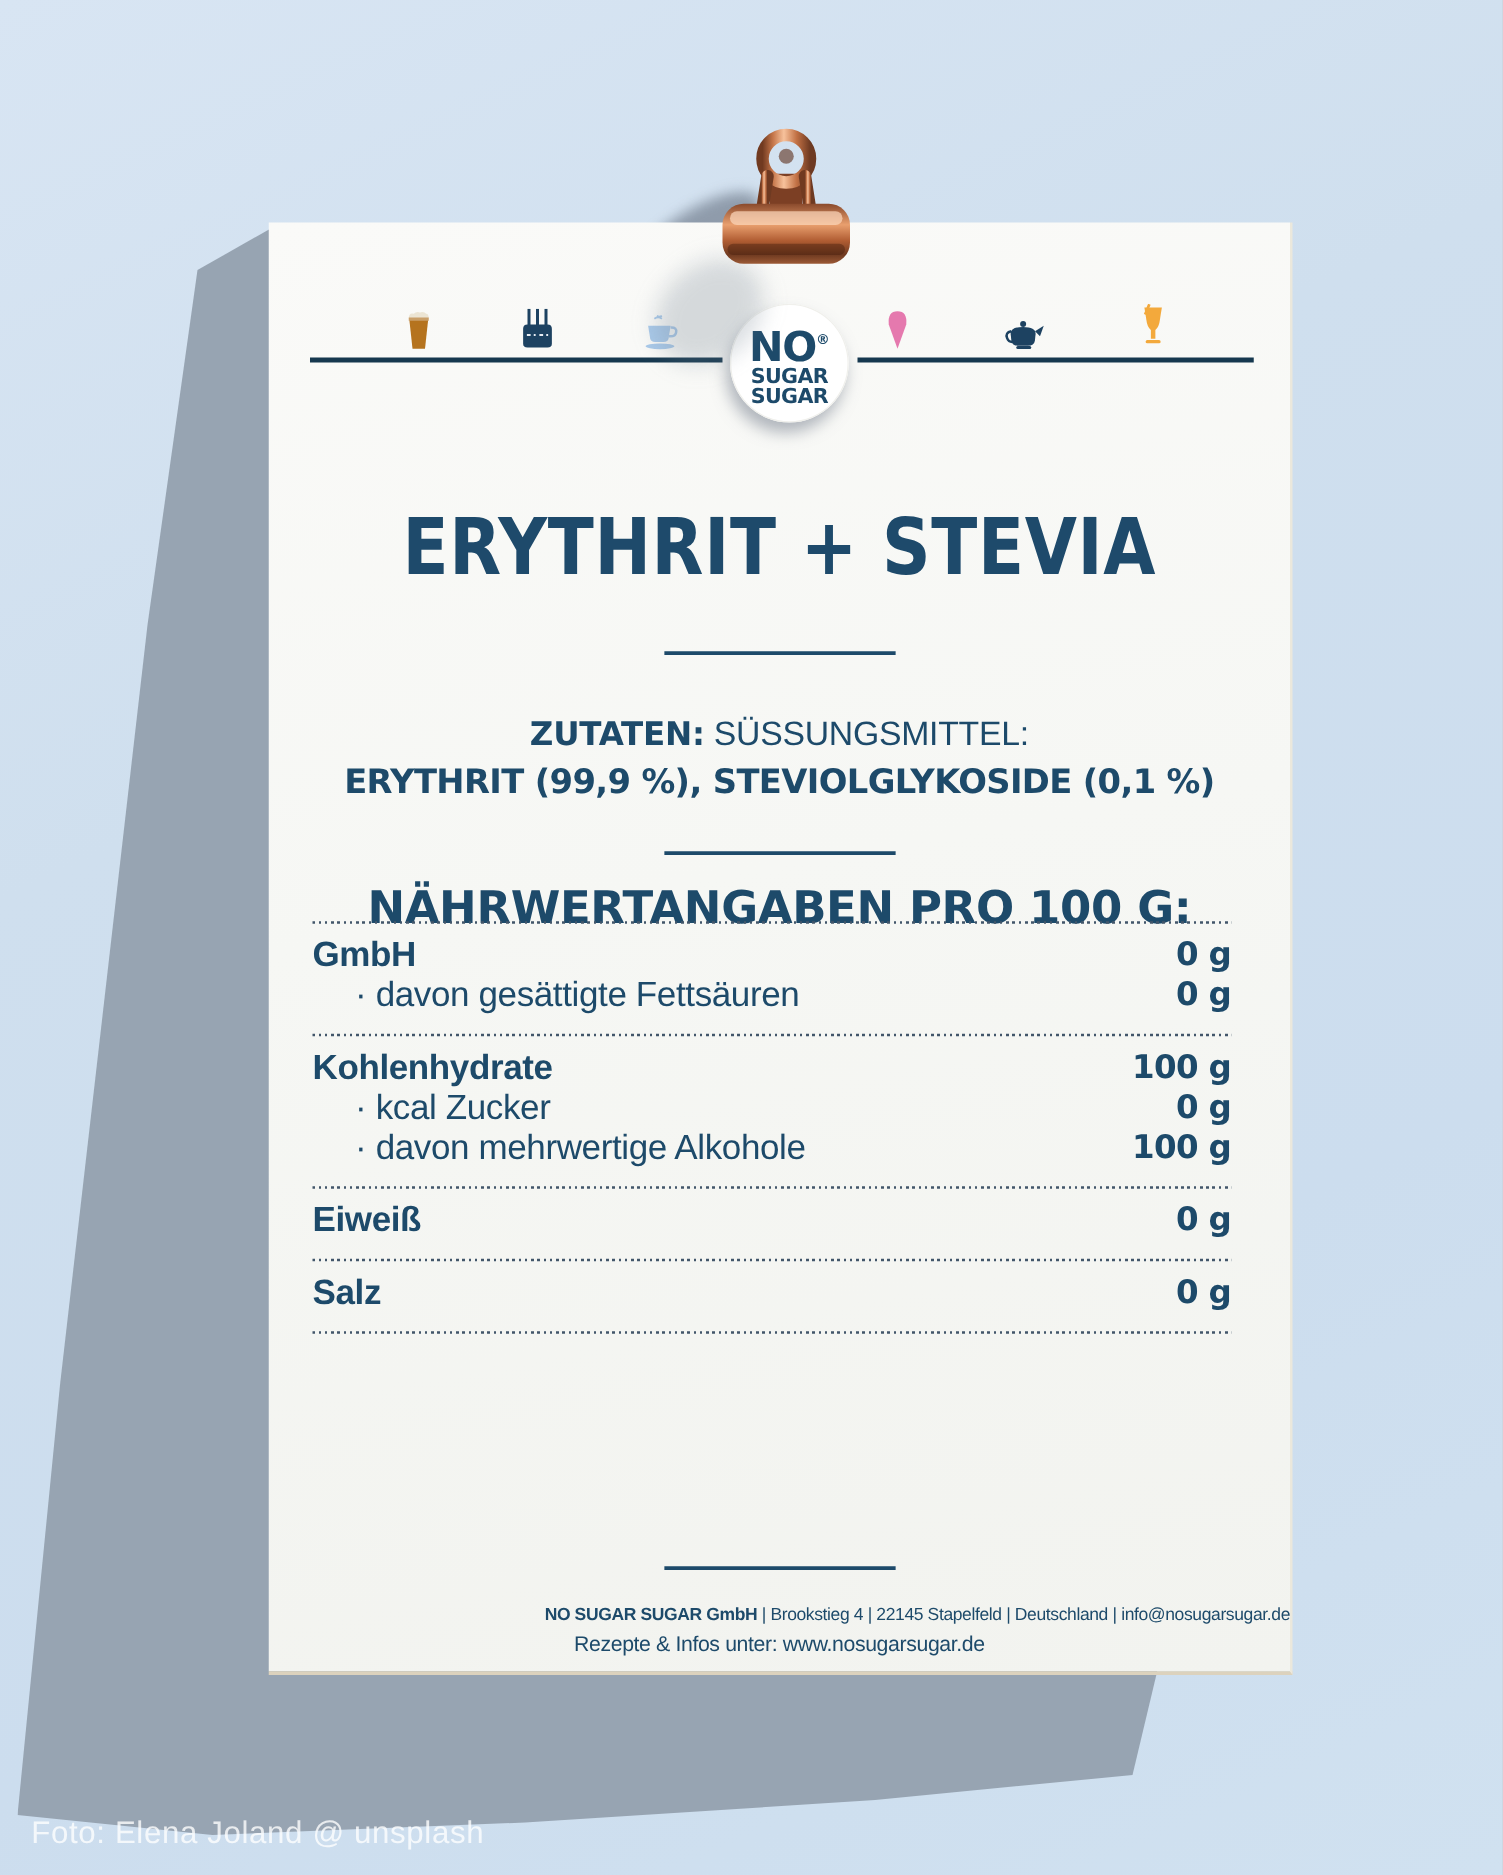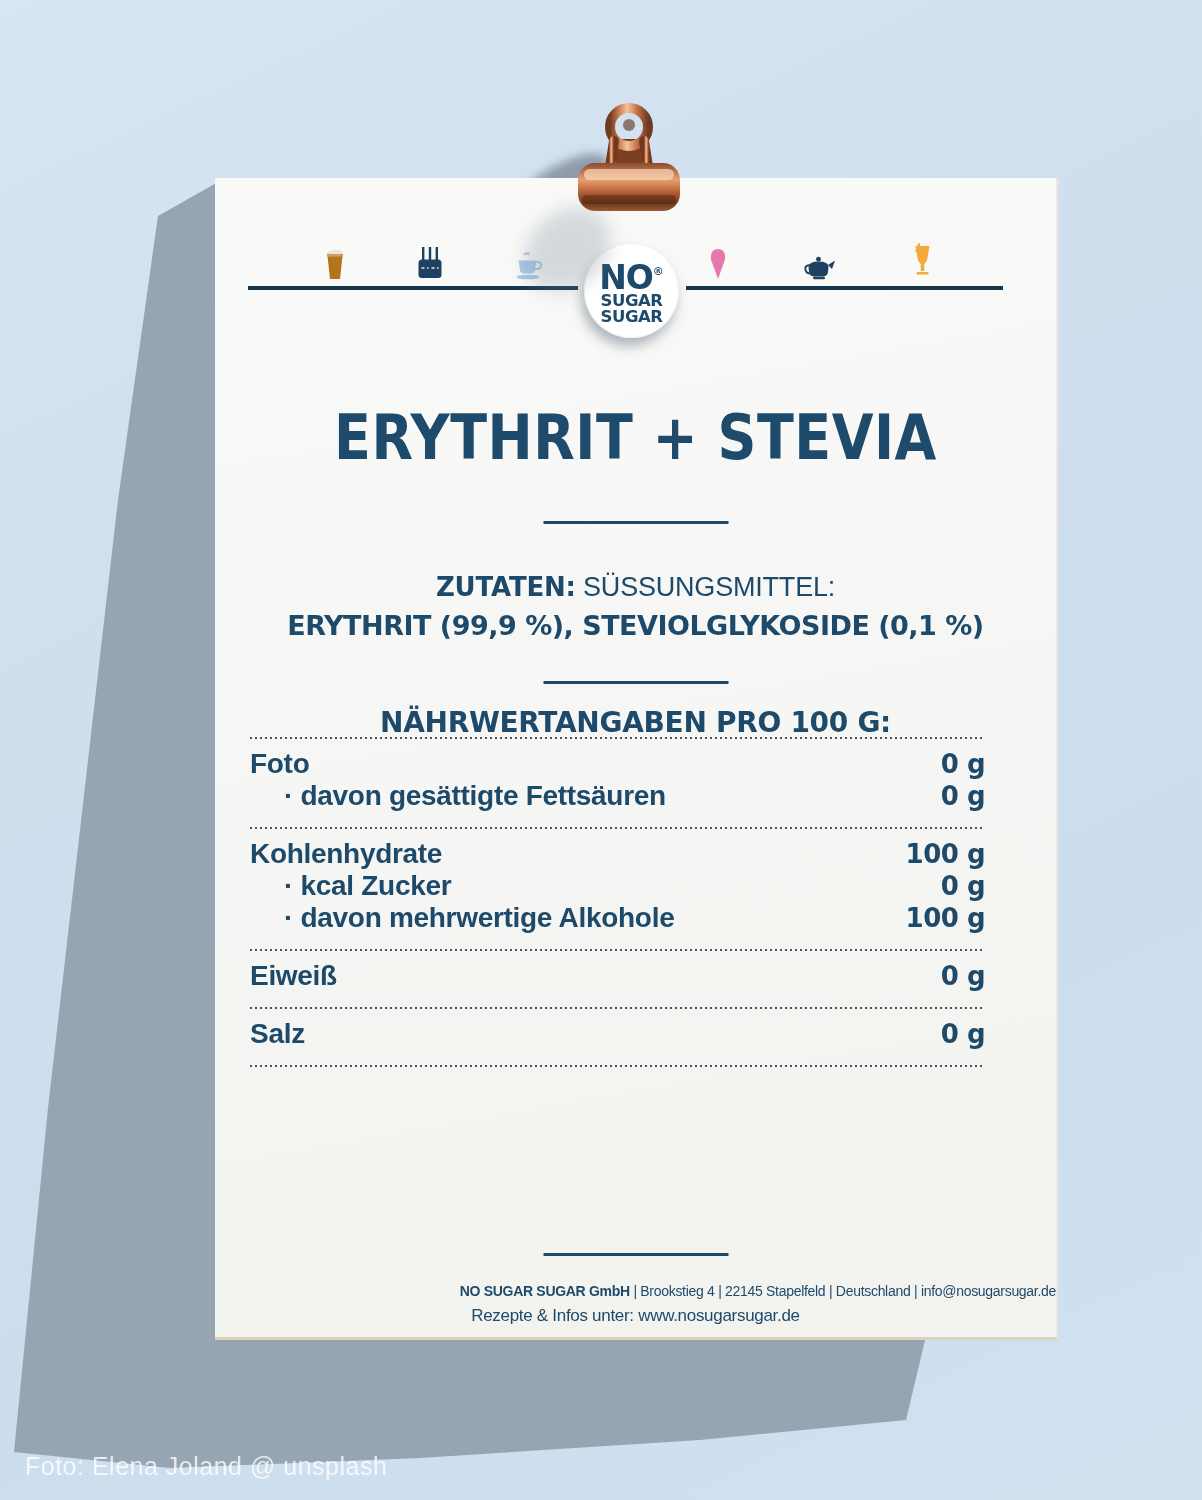--- a/index.html
+++ b/index.html
@@ -14,21 +14,21 @@
     clip-path:polygon(218px 182px,158px 216px,118px 500px,48px 1108px,14px 1452px,
       170px 1468px,420px 1458px,700px 1440px,906px 1420px,926px 1336px);}
   .clip-shadow-bg{position:absolute;left:498px;top:168px;width:118px;height:44px;
     background:rgba(88,99,114,.55);border-radius:50%;
     transform:rotate(-32deg);filter:blur(5px);}
   .clip-shadow-paper{position:absolute;left:520px;top:212px;width:95px;height:75px;
     background:rgba(120,132,148,.28);border-radius:50%;
     transform:rotate(-42deg);filter:blur(9px);z-index:3;}
   .paper{position:absolute;left:215px;top:178px;width:817px;height:1159px;z-index:2;
     background:linear-gradient(170deg,#fafaf8 0%,#f6f7f4 45%,#f2f3ef 100%);
-    border-bottom:3px solid #dcd2bd;border-right:2px solid #ebe8dc;padding-left:24px;}
+    border-bottom:3px solid #dcd2bd;border-right:2px solid #ebe8dc;}
   .clip-svg{position:absolute;left:554px;top:99px;z-index:4;}
 
   
   .icon-row{position:absolute;left:0;top:60px;width:100%;height:42px;}
   .hicon{position:absolute;bottom:0;transform:translateX(-50%);line-height:0;}
   .hline{position:absolute;top:108px;height:4px;background:#16384f;}
   .hline.left{left:33px;width:330px;}
   .hline.right{left:471px;width:317px;}
   .logo-circle{position:absolute;left:369px;top:65px;width:95px;height:95px;
     background:#fff;border-radius:50%;z-index:5;
@@ -46,31 +46,31 @@
     width:185px;height:3px;background:var(--accent);}
   .div1{top:343px;} .div2{top:503px;} .div3{top:1075px;}
 
   .zutaten{position:absolute;left:0;top:394px;width:100%;text-align:center;
     font-size:27px;color:var(--accent);letter-spacing:-.2px;}
   .zutaten .b{font-weight:700;font-family:"DejaVu Sans",sans-serif;font-size:26px;}
   .ingredients{position:absolute;left:0;top:432px;width:100%;text-align:center;
     font-family:"DejaVu Sans",sans-serif;font-size:27px;font-weight:700;
     color:var(--accent);letter-spacing:-.5px;}
   .nheading{position:absolute;left:0;top:528px;width:100%;text-align:center;
-    font-family:"DejaVu Sans",sans-serif;font-size:28px;font-weight:700;
+    font-family:"DejaVu Sans",sans-serif;font-size:36px;font-weight:700;
     color:var(--accent);letter-spacing:-.3px;}
 
   .ntable{position:absolute;left:35px;top:559px;width:735px;color:var(--accent);}
   .ngroup{padding:9px 0 15px 0;}
   .dotline{height:2px;width:100%;
     background-image:repeating-linear-gradient(to right,#42566a 0 2px,transparent 2px 5px);}
   .nrow{height:32px;display:flex;align-items:center;justify-content:space-between;
     font-size:28px;}
   .nlabel{font-weight:700;letter-spacing:-.3px;}
-  .nlabel.indent{padding-left:34px;font-weight:700;}
+  .nlabel.indent{padding-left:34px;font-weight:400;}
   .nvalue{font-weight:700;font-family:"DejaVu Sans",sans-serif;font-size:26px;
     letter-spacing:-.5px;}
 
   .footer1{position:absolute;left:0;top:1100px;width:100%;text-align:right;
     font-size:14px;line-height:26px;color:var(--accent);letter-spacing:-.3px;}
   .footer1 .b{font-weight:700;}
   .footer2{position:absolute;left:0;top:1126px;width:100%;text-align:center;
     font-size:17px;line-height:23px;color:var(--accent);letter-spacing:-.3px;}
   .photo-credit{position:absolute;left:25px;top:1452px;z-index:2;
     font-size:25px;color:rgba(255,255,255,.78);letter-spacing:.5px;}
@@ -136,21 +136,21 @@
     <span>SÜSSUNGSMITTEL:</span>
   </div>
   <div class="ingredients">ERYTHRIT (99,9 %), STEVIOLGLYKOSIDE (0,1 %)</div>
   <div class="divider div2"></div>
 
   <div class="nheading">NÄHRWERTANGABEN PRO 100 G:</div>
   <div class="ntable" id="ntable">
       <div class="dotline"></div>
       <div class="ngroup">
         <div class="nrow">
-          <span class="nlabel">Foto</span>
+          <span class="nlabel">GmbH</span>
           <span class="nvalue">0 g</span>
         </div>
         <div class="nrow">
           <span class="nlabel indent">· davon gesättigte Fettsäuren</span>
           <span class="nvalue">0 g</span>
         </div>
       </div>
       <div class="dotline"></div>
       <div class="ngroup">
         <div class="nrow">

